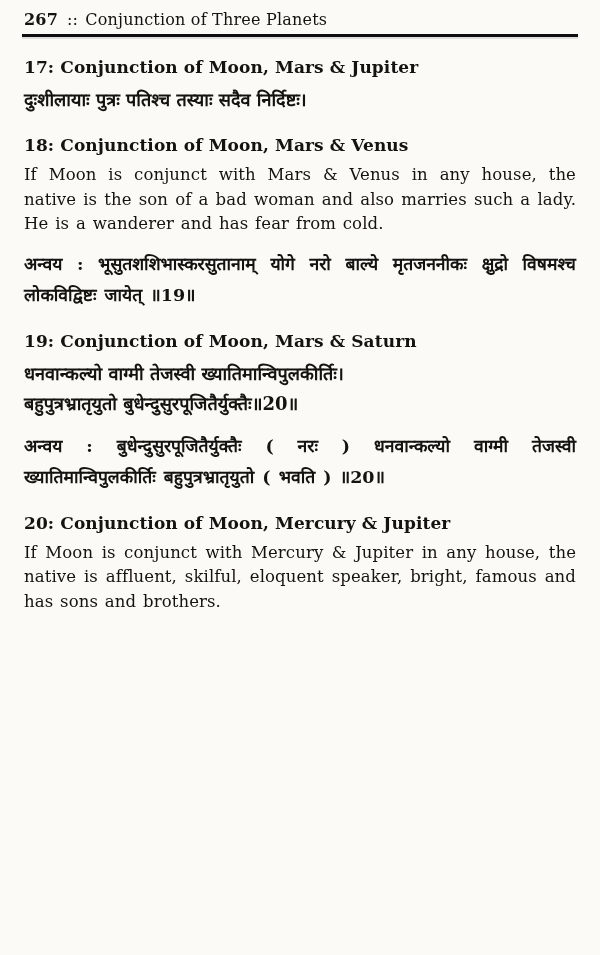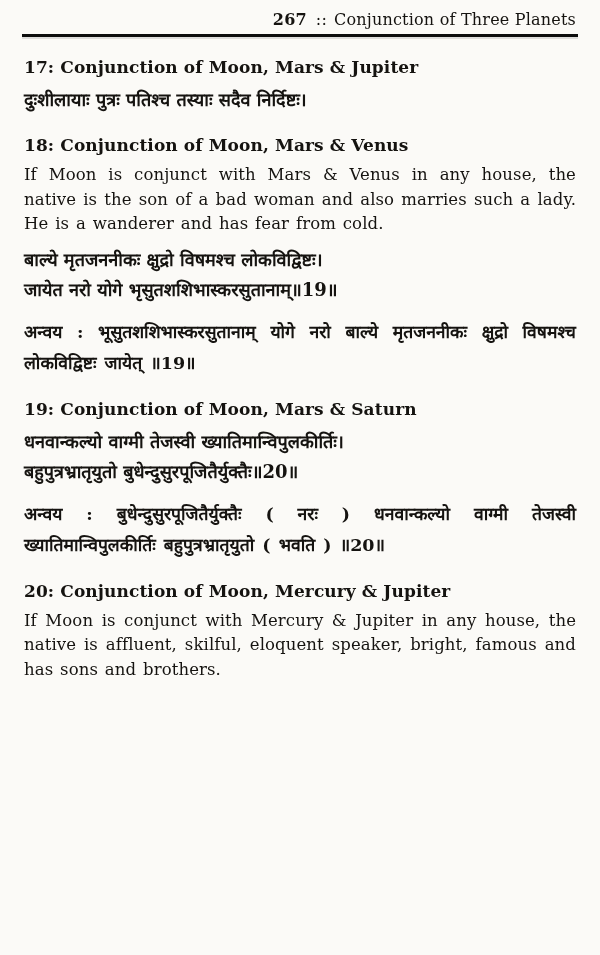--- a/index.html
+++ b/index.html
@@ -11,21 +11,21 @@
     color: #151310;
     font-family: "DejaVu Serif", "Liberation Serif", serif;
     overflow: hidden;
   }
   .page {
     width: 600px;
     height: 955px;
     padding: 9px 24px 0 24px;
   }
   .running-header {
-    text-align: right;
+    text-align: left;
     font-size: 16px;
     line-height: 21px;
     letter-spacing: 0.2px;
   }
   .running-header .pageno {
     font-weight: bold;
     margin-right: 9px;
   }
   .running-header .sep {
     margin-right: 7px;
@@ -79,24 +79,20 @@
   <section>
     <h2 class="sec-heading">17: Conjunction of Moon, Mars &amp; Jupiter</h2>
     <div class="verse">
       <div>दुःशीलायाः पुत्रः पतिश्च तस्याः सदैव निर्दिष्टः।</div>
     </div>
   </section>
 
   <section>
     <h2 class="sec-heading">18: Conjunction of Moon, Mars &amp; Venus</h2>
     <p class="sec-body">If Moon is conjunct with Mars &amp; Venus in any house, the native is the son of a bad woman and also marries such a lady. He is a wanderer and has fear from cold.</p>
-    <div class="verse">
-      <div>बाल्ये मृतजननीकः क्षुद्रो विषमश्च लोकविद्विष्टः।</div>
-      <div>जायेत नरो योगे भृसुतशशिभास्करसुतानाम्॥19॥</div>
-    </div>
     <p class="anvaya">अन्वय : भूसुतशशिभास्करसुतानाम् योगे नरो बाल्ये मृतजननीकः क्षुद्रो विषमश्च लोकविद्विष्टः जायेत् ॥19॥</p>
   </section>
 
   <section>
     <h2 class="sec-heading">19: Conjunction of Moon, Mars &amp; Saturn</h2>
     <div class="verse">
       <div>धनवान्कल्यो वाग्मी तेजस्वी ख्यातिमान्विपुलकीर्तिः।</div>
       <div>बहुपुत्रभ्रातृयुतो बुधेन्दुसुरपूजितैर्युक्तैः॥20॥</div>
     </div>
     <p class="anvaya">अन्वय : बुधेन्दुसुरपूजितैर्युक्तैः ( नरः ) धनवान्कल्यो वाग्मी तेजस्वी ख्यातिमान्विपुलकीर्तिः बहुपुत्रभ्रातृयुतो ( भवति ) ॥20॥</p>

